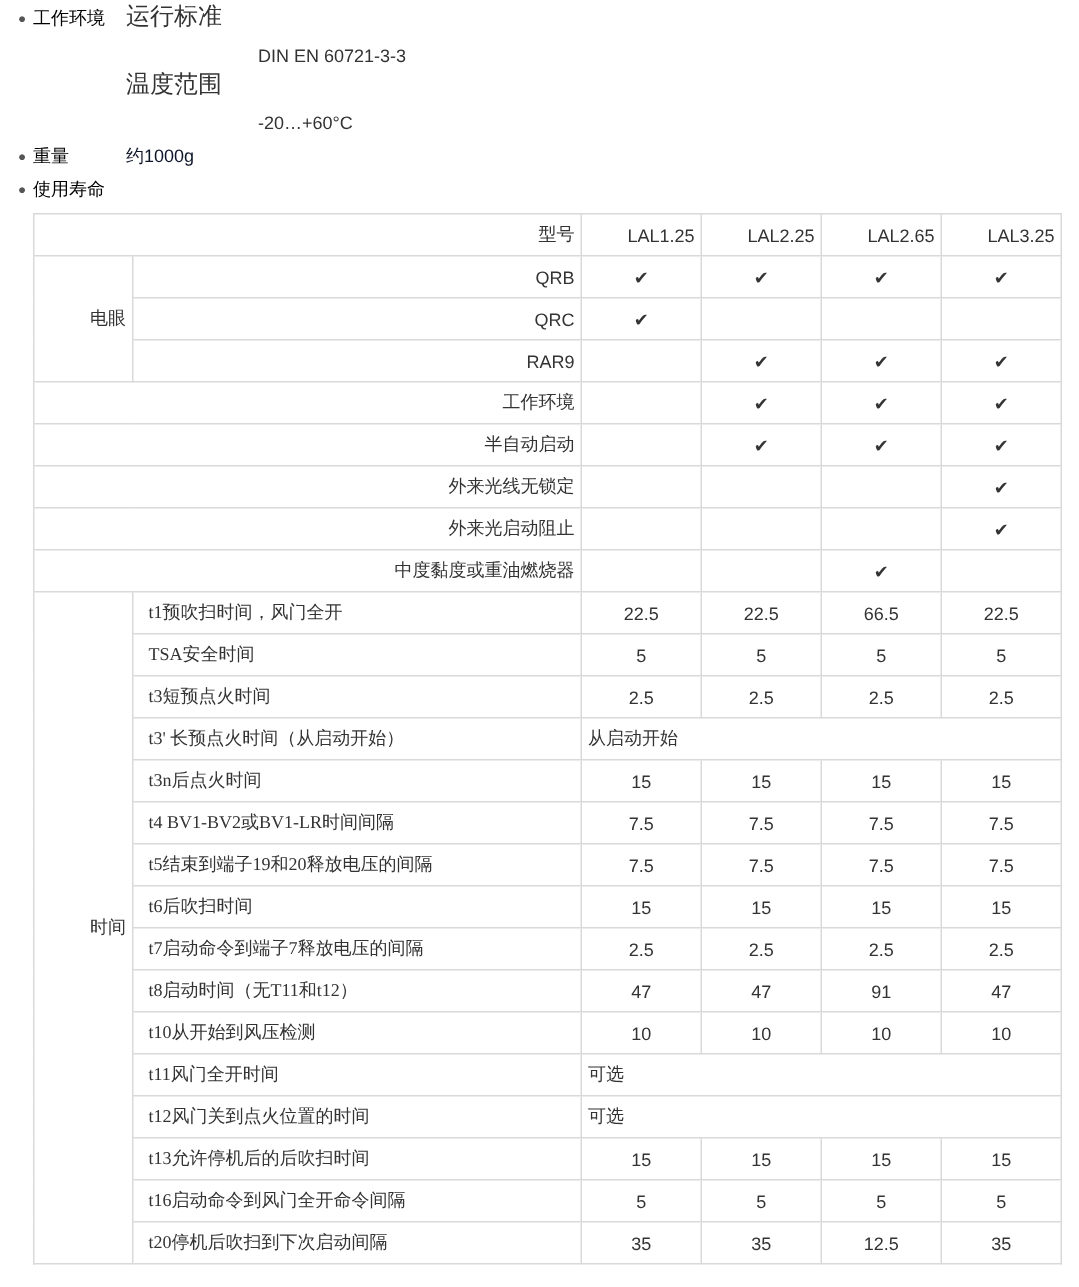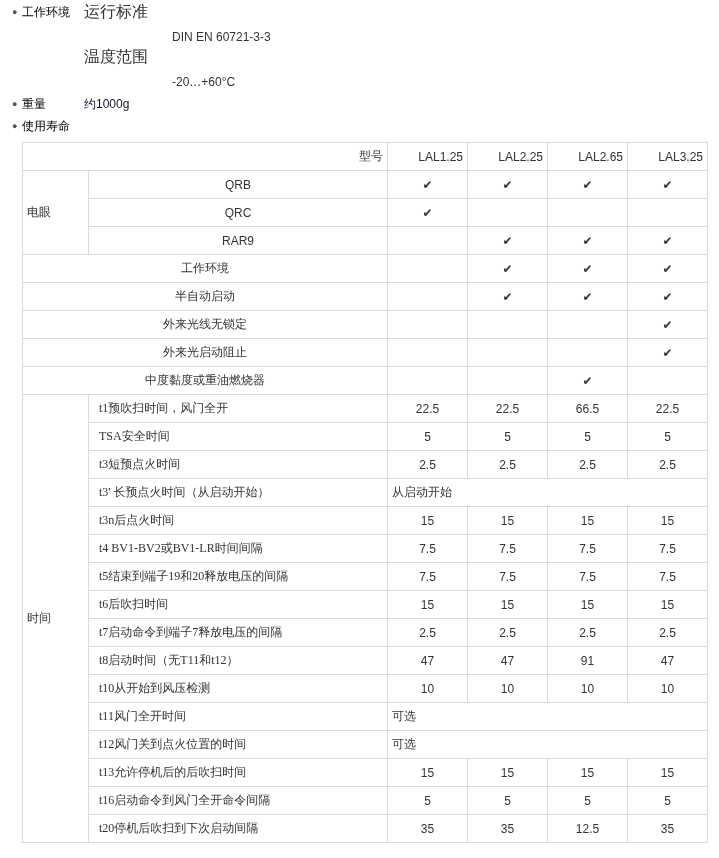--- a/index.html
+++ b/index.html
@@ -83,34 +83,34 @@
     border: 1px solid #d9d9d9;
     font-weight: normal;
     font-size: 12px;
     color: #333;
     padding: 0 4px;
     height: 28px;
     vertical-align: middle;
     box-sizing: border-box;
   }
   .c-label {
-    text-align: center;
+    text-align: right;
   }
   .c-left {
     text-align: left;
     padding-left: 10px !important;
     font-family: Liberation Serif, serif;
   }
   .c-check {
     text-align: center;
     font-size: 13px;
     color: #333;
   }
   .grp {
-    text-align: left;
+    text-align: right;
     width: 66px;
   }
   col.col-grp { width: 66px; }
   col.col-name { width: 299px; }
   col.col-v { width: 80px; }
   .hdr-model { text-align: right; }
   .merged-note { }
 </style>
 </head>
 <body>

